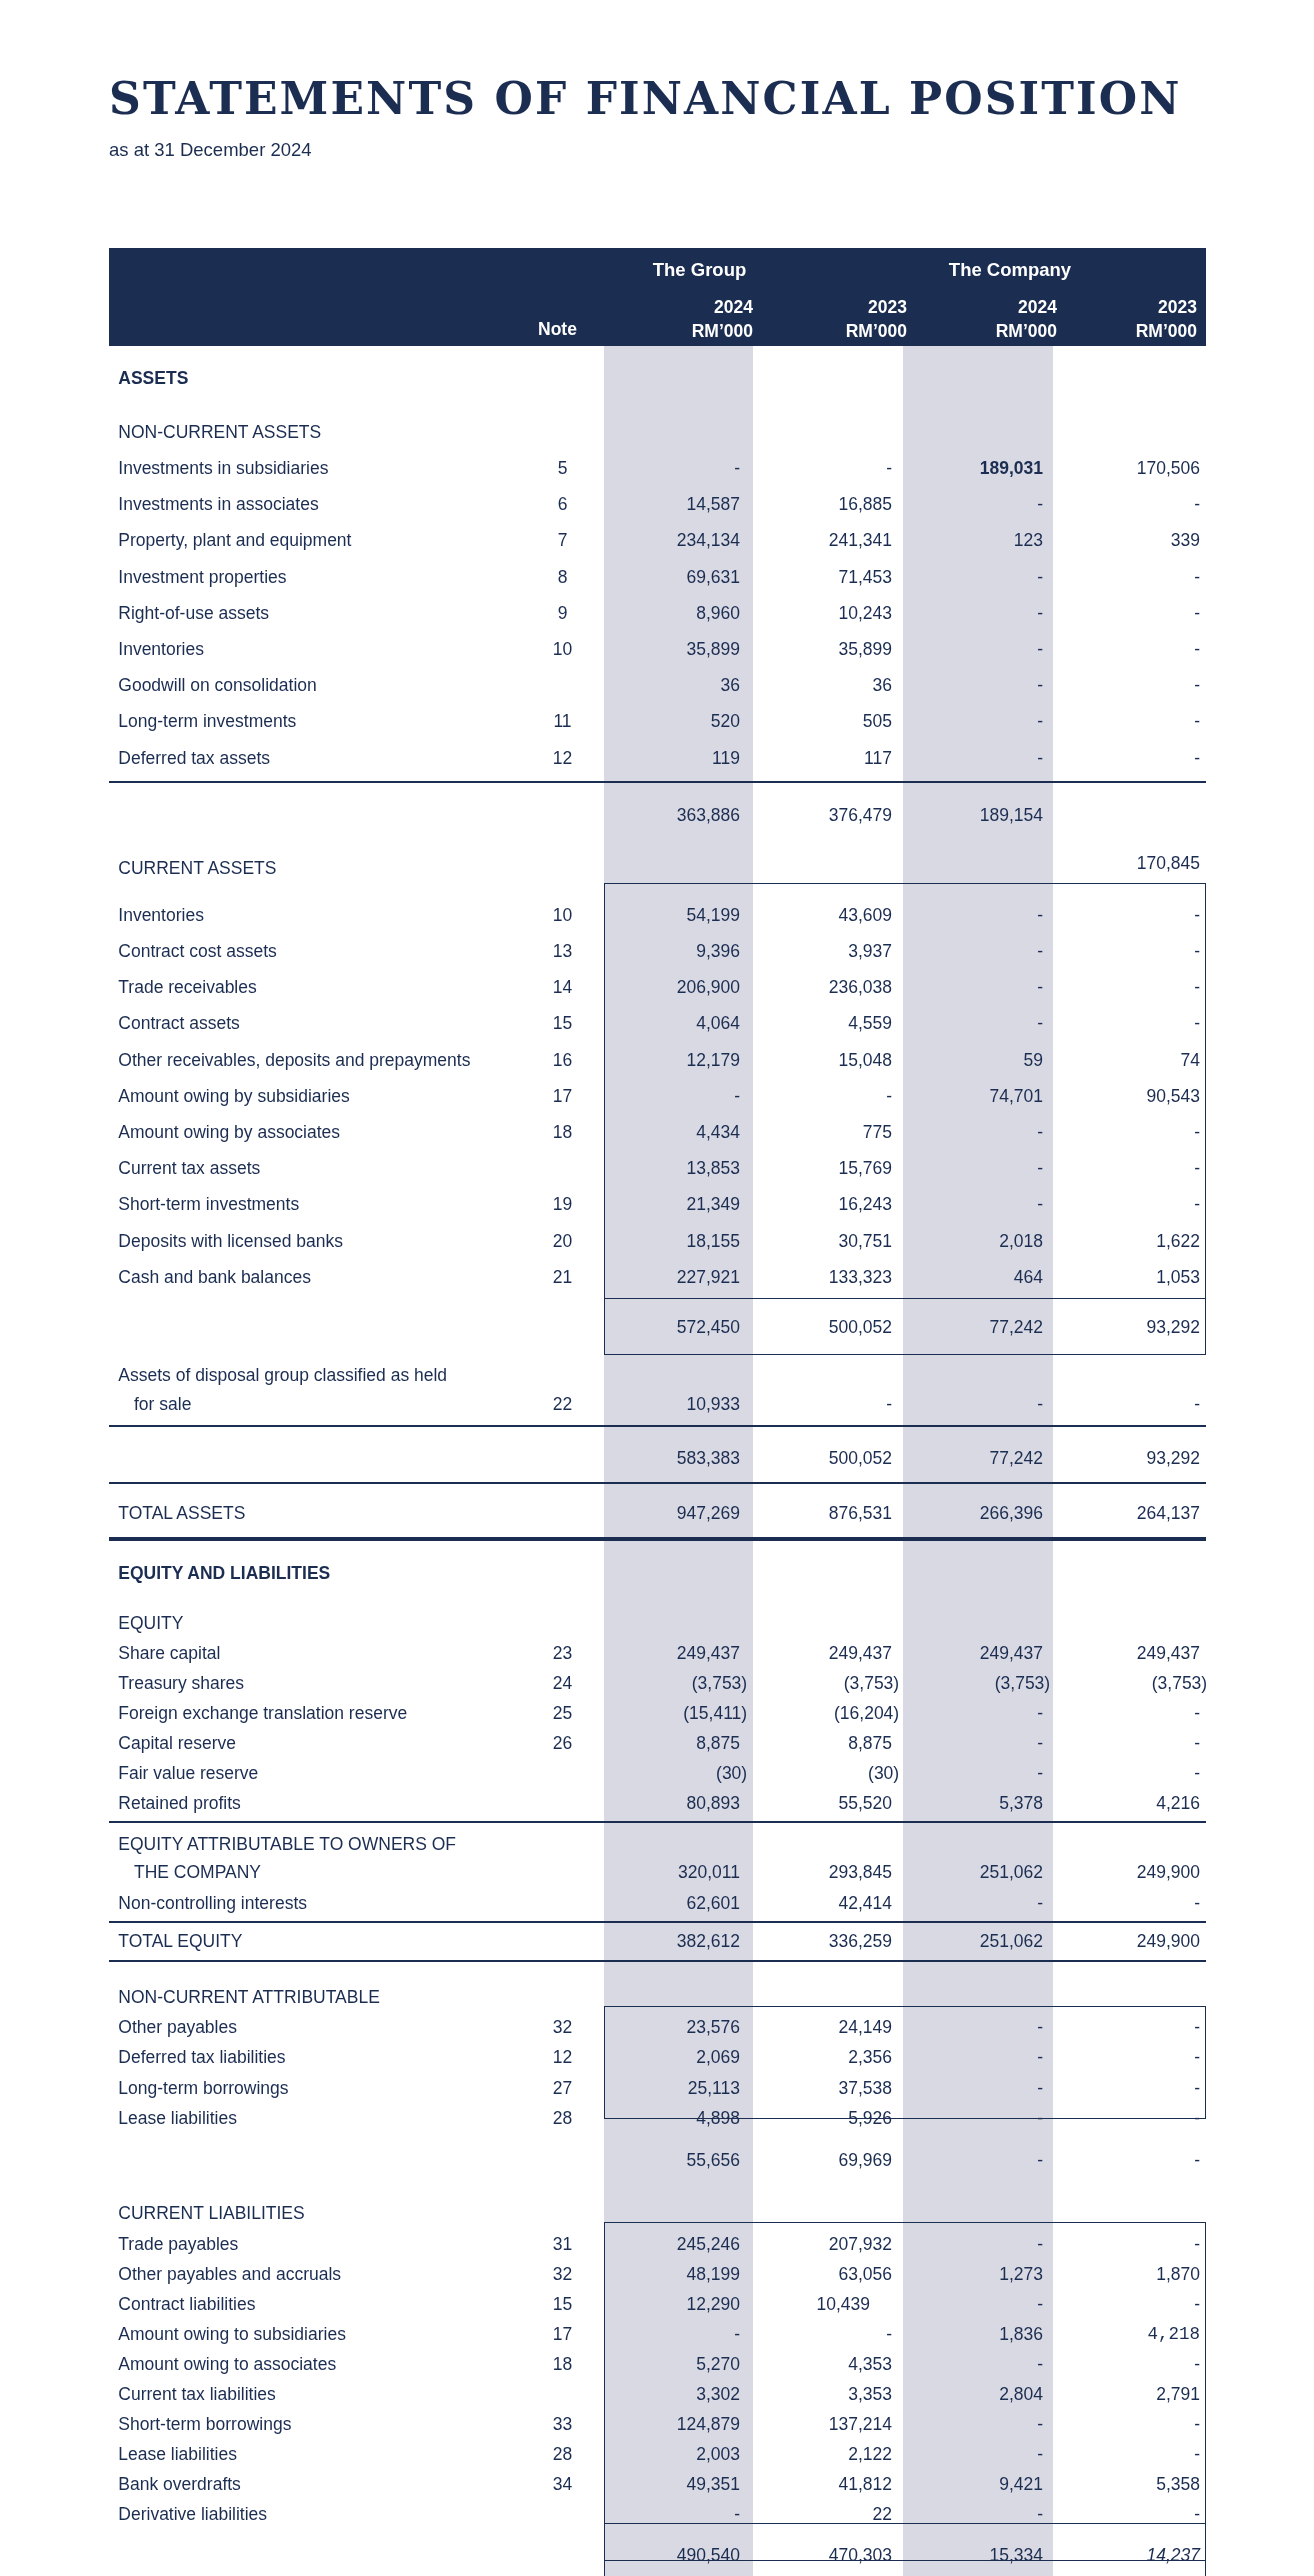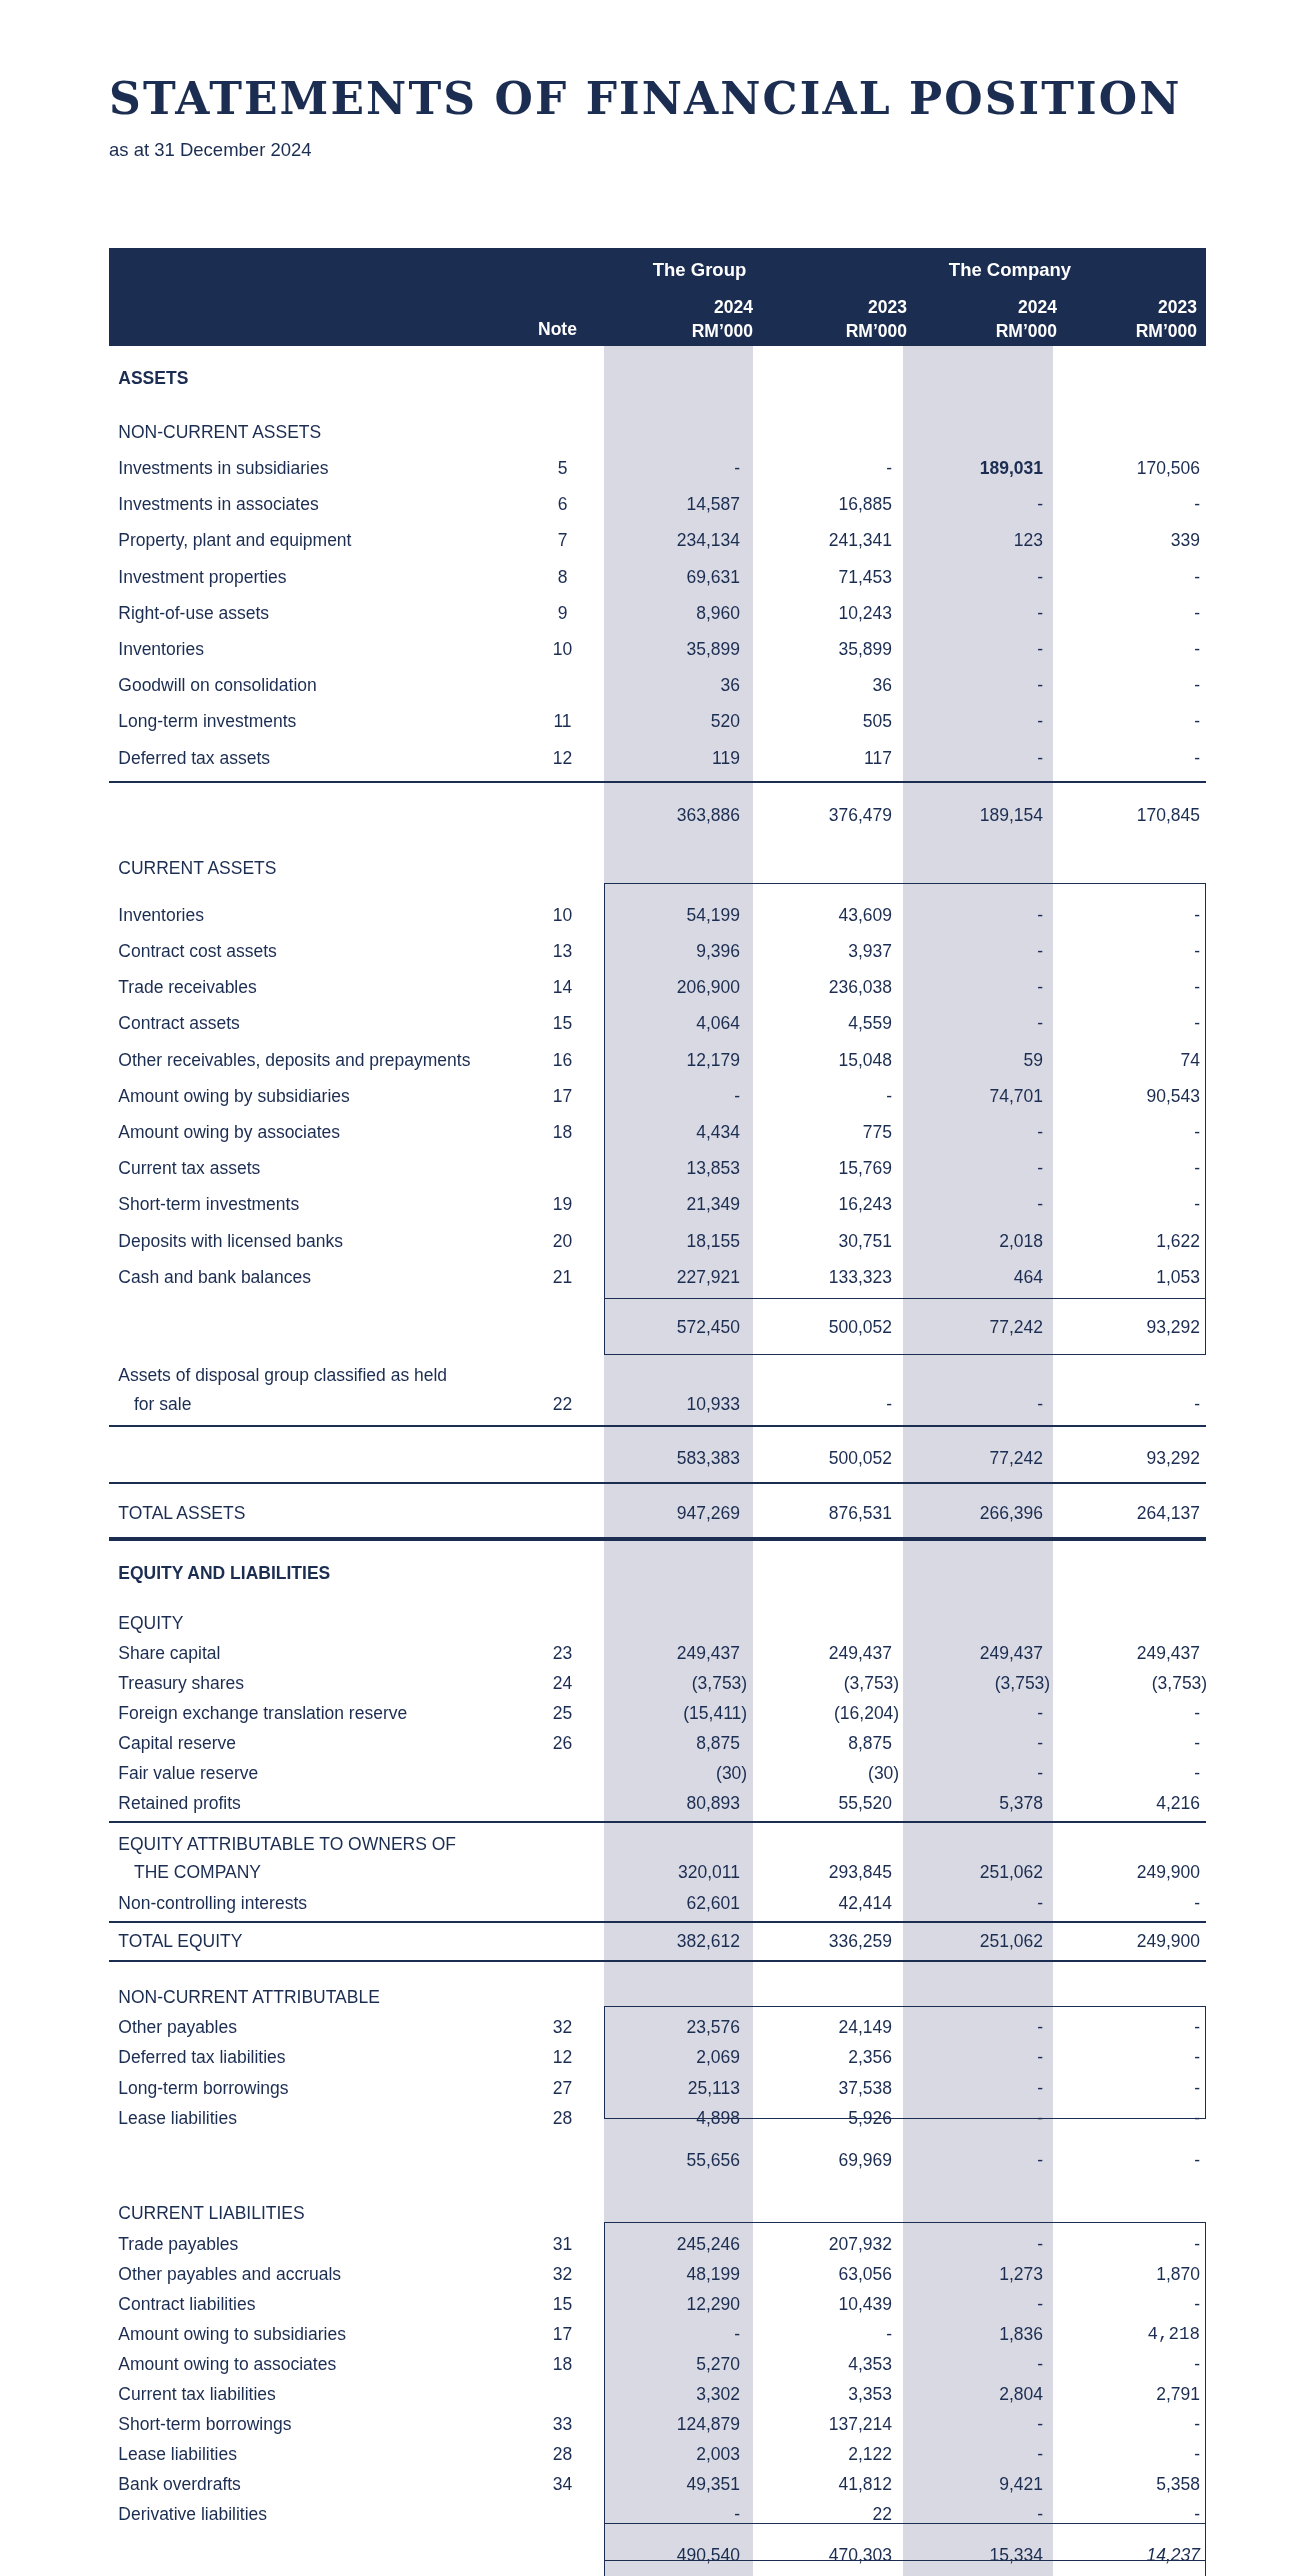--- a/index.html
+++ b/index.html
@@ -132,21 +132,21 @@
       <span class="v" style="left:502px;">119</span>
       <span class="v" style="left:654px;">117</span>
       <span class="v" style="left:805px;">-</span>
       <span class="v" style="left:962px;">-</span>
     </div>
     <div class="hline" style="top: 781px; height: 1.5px;"></div>
     <div class="row" style="top: 803px;">
       <span class="v" style="left:502px;">363,886</span>
       <span class="v" style="left:654px;">376,479</span>
       <span class="v" style="left:805px;">189,154</span>
-      <span class="v" style="left:962px;">170,845</span>
+      <span class="v" style="left:962px;margin-top:48px;">170,845</span>
     </div>
     <div class="row" style="top: 856px;">
       <span class="lbl">CURRENT ASSETS</span>
     </div>
     <div class="box" style="top: 883px; height: 472px;"></div>
     <div class="row" style="top: 903px;">
       <span class="lbl">Inventories</span>
       <span class="nt">10</span>
       <span class="v" style="left:502px;">54,199</span>
       <span class="v" style="left:654px;">43,609</span>
@@ -407,21 +407,21 @@
       <span class="nt">32</span>
       <span class="v" style="left:502px;">48,199</span>
       <span class="v" style="left:654px;">63,056</span>
       <span class="v" style="left:805px;">1,273</span>
       <span class="v" style="left:962px;">1,870</span>
     </div>
     <div class="row" style="top: 2292px;">
       <span class="lbl">Contract liabilities</span>
       <span class="nt">15</span>
       <span class="v" style="left:502px;">12,290</span>
-      <span class="v" style="left:654px;">10,439</span>
+      <span class="v" style="left:632px;">10,439</span>
       <span class="v" style="left:805px;">-</span>
       <span class="v" style="left:962px;">-</span>
     </div>
     <div class="row" style="top: 2322px;">
       <span class="lbl">Amount owing to subsidiaries</span>
       <span class="nt">17</span>
       <span class="v" style="left:502px;">-</span>
       <span class="v" style="left:654px;">-</span>
       <span class="v" style="left:805px;">1,836</span>
       <span class="v" style="left:962px;font-family:Liberation Mono, monospace;">4,218</span>

